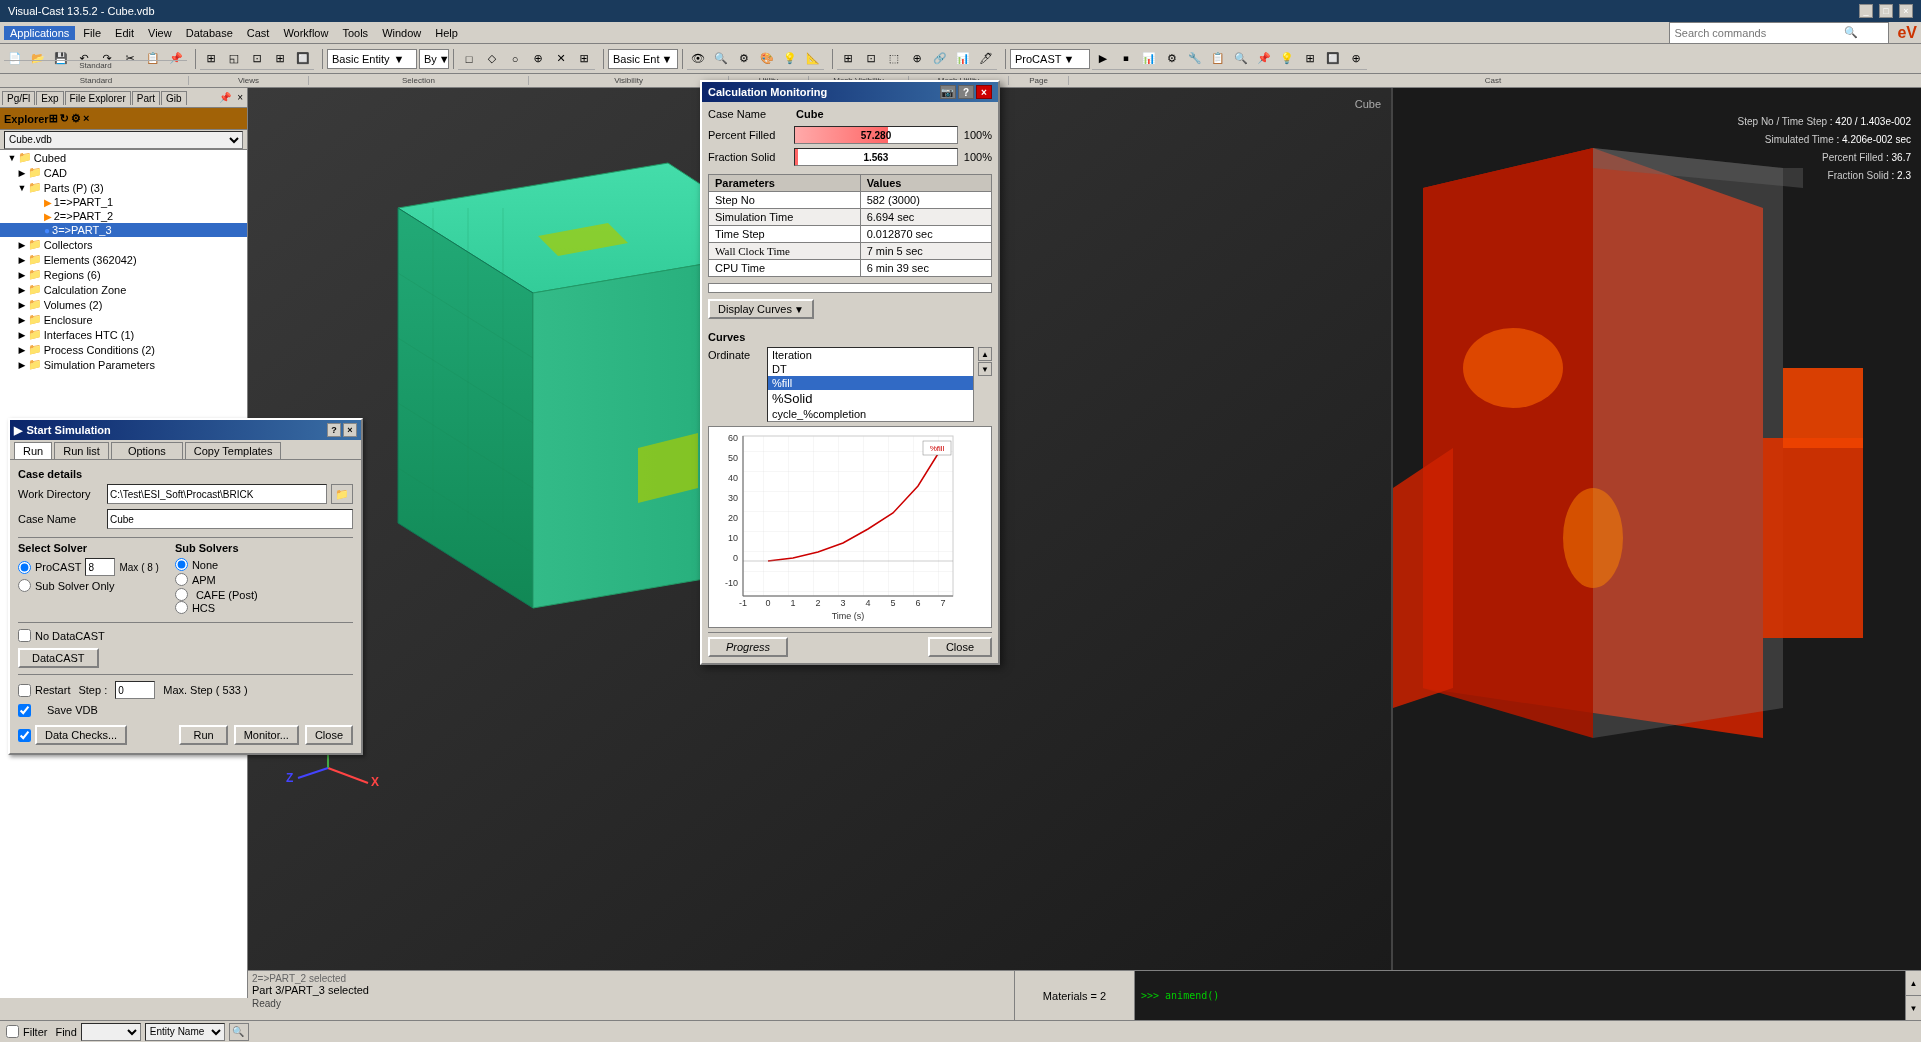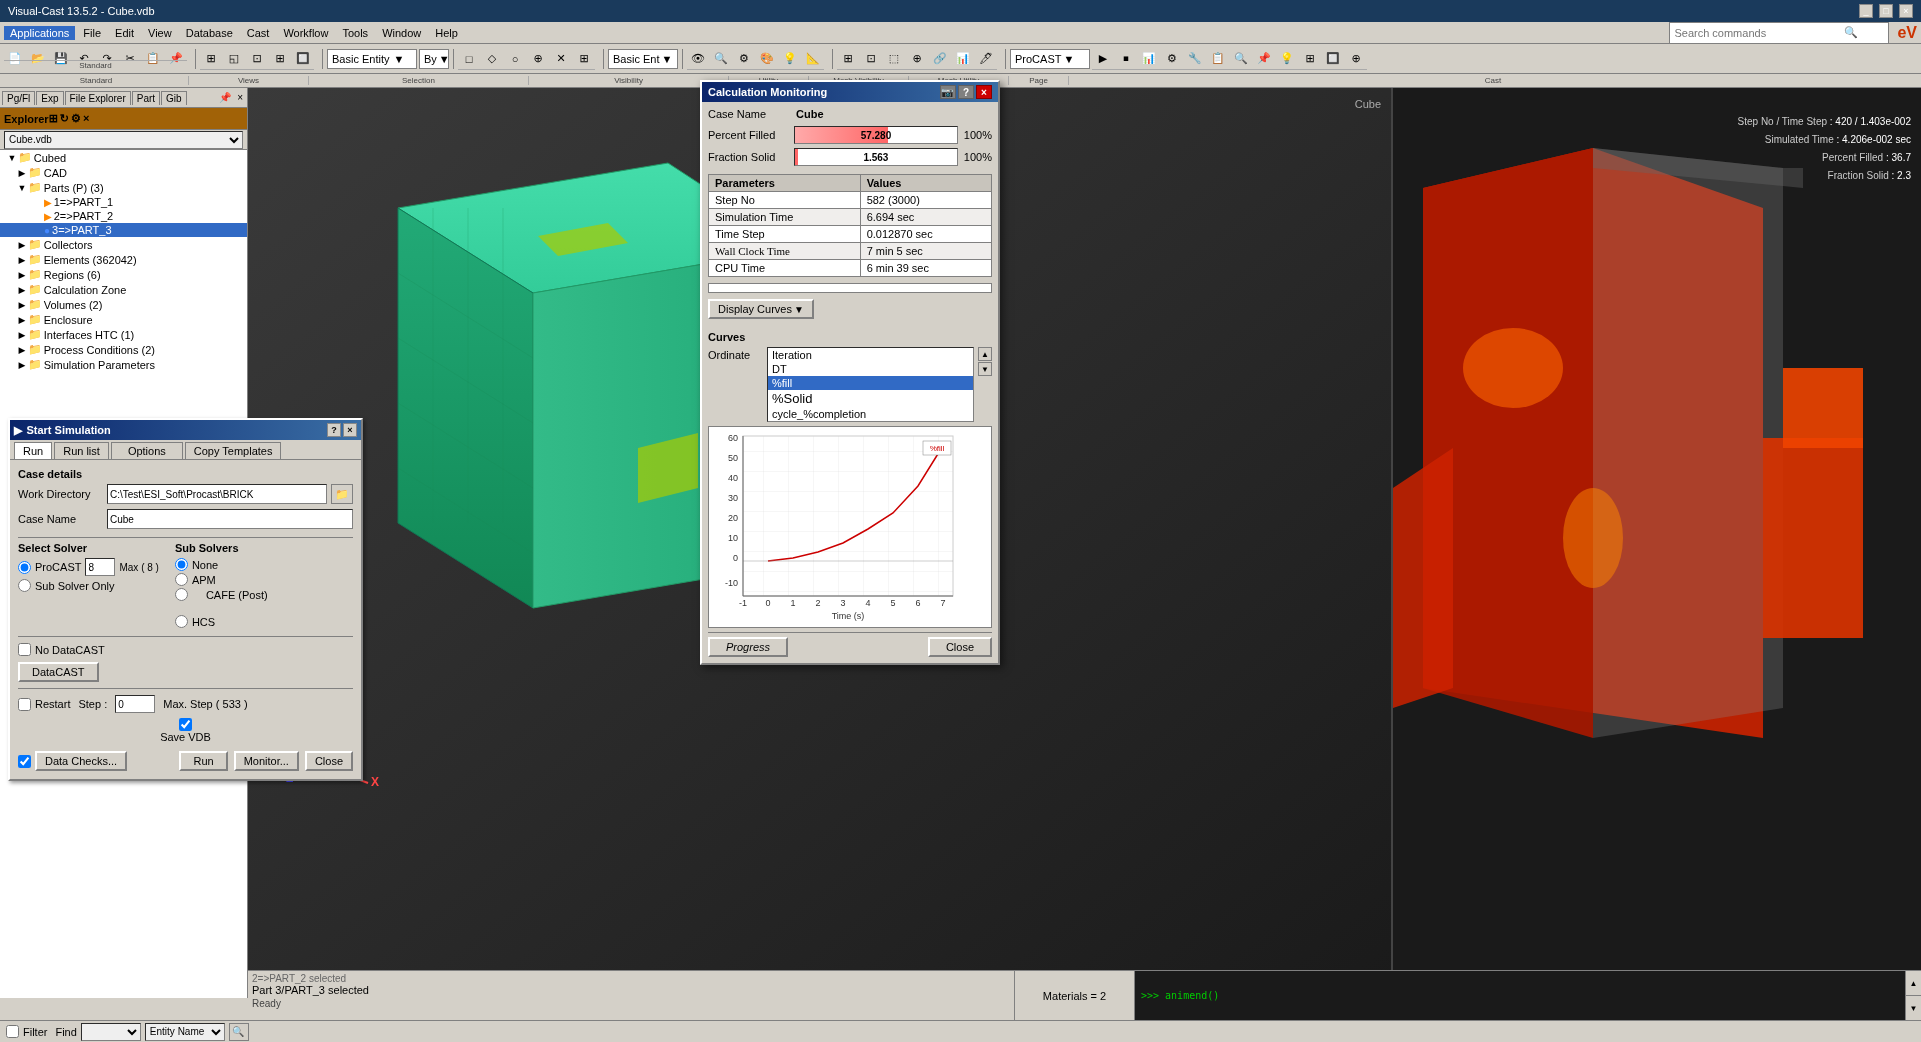--- a/index.html
+++ b/index.html
@@ -455,21 +455,21 @@
       <div>
         <div style="font-size:11px;font-weight:bold;margin-bottom:4px;">Sub Solvers</div>
         <div style="display:flex;align-items:center;gap:4px;margin-bottom:2px;">
           <input type="radio" name="subSolver" checked="" style="">
           <span>None</span>
         </div>
         <div style="display:flex;align-items:center;gap:4px;margin-bottom:2px;">
           <input type="radio" name="subSolver" style="">
           <span>APM</span>
         </div>
-        <div style="display:flex;align-items:center;gap:18px;margin-bottom:14px;">
+        <div style="display:flex;align-items:center;gap:8px;margin-bottom:0;">
           <input type="radio" name="subSolver" style="">
           <span>CAFE (Post)</span>
         </div>
         <div style="display:flex;align-items:center;gap:4px;margin-bottom:2px;">
           <input type="radio" name="subSolver" style="">
           <span>HCS</span>
         </div>
       </div>
     </div>
     <div style="border-top:1px solid #808080;margin:6px 0;"></div>
@@ -483,21 +483,21 @@
     <div style="border-top:1px solid #808080;margin:6px 0;"></div>
     <div style="display:flex;align-items:center;gap:8px;margin-bottom:5px;flex-wrap:wrap;">
       <div style="display:flex;align-items:center;gap:4px;">
         <input type="checkbox" style="">
         <span>Restart</span>
       </div>
       <span>Step :</span>
       <input type="text" style="width: 40px; height: 18px; font-size: 10px; border: 1px inset rgb(128, 128, 128); background: white; padding: 0px 2px;" value="0">
       <span>Max. Step ( 533 )</span>
     </div>
-    <div style="display:flex;align-items:center;gap:0;margin-bottom:8px;flex-direction:column;">
+    <div style="display:flex;gap:16px;margin-bottom:8px;">
       <input type="checkbox" checked="" style="">
       <span>Save VDB</span>
     </div>
     <div style="display:flex;gap:6px;justify-content:flex-start;">
       <div style="display:flex;align-items:center;gap:4px;">
         <input type="checkbox" checked="" style="">
         <button style="padding:2px 8px;background:#d4d0c8;border:2px solid;border-color:#fff #808080 #808080 #fff;font-size:11px;cursor:pointer;">Data Checks...</button>
       </div>
       <div style="flex:1"></div>
       <button style="padding:2px 12px;background:#d4d0c8;border:2px solid;border-color:#fff #808080 #808080 #fff;font-size:11px;cursor:pointer;">Run</button>

